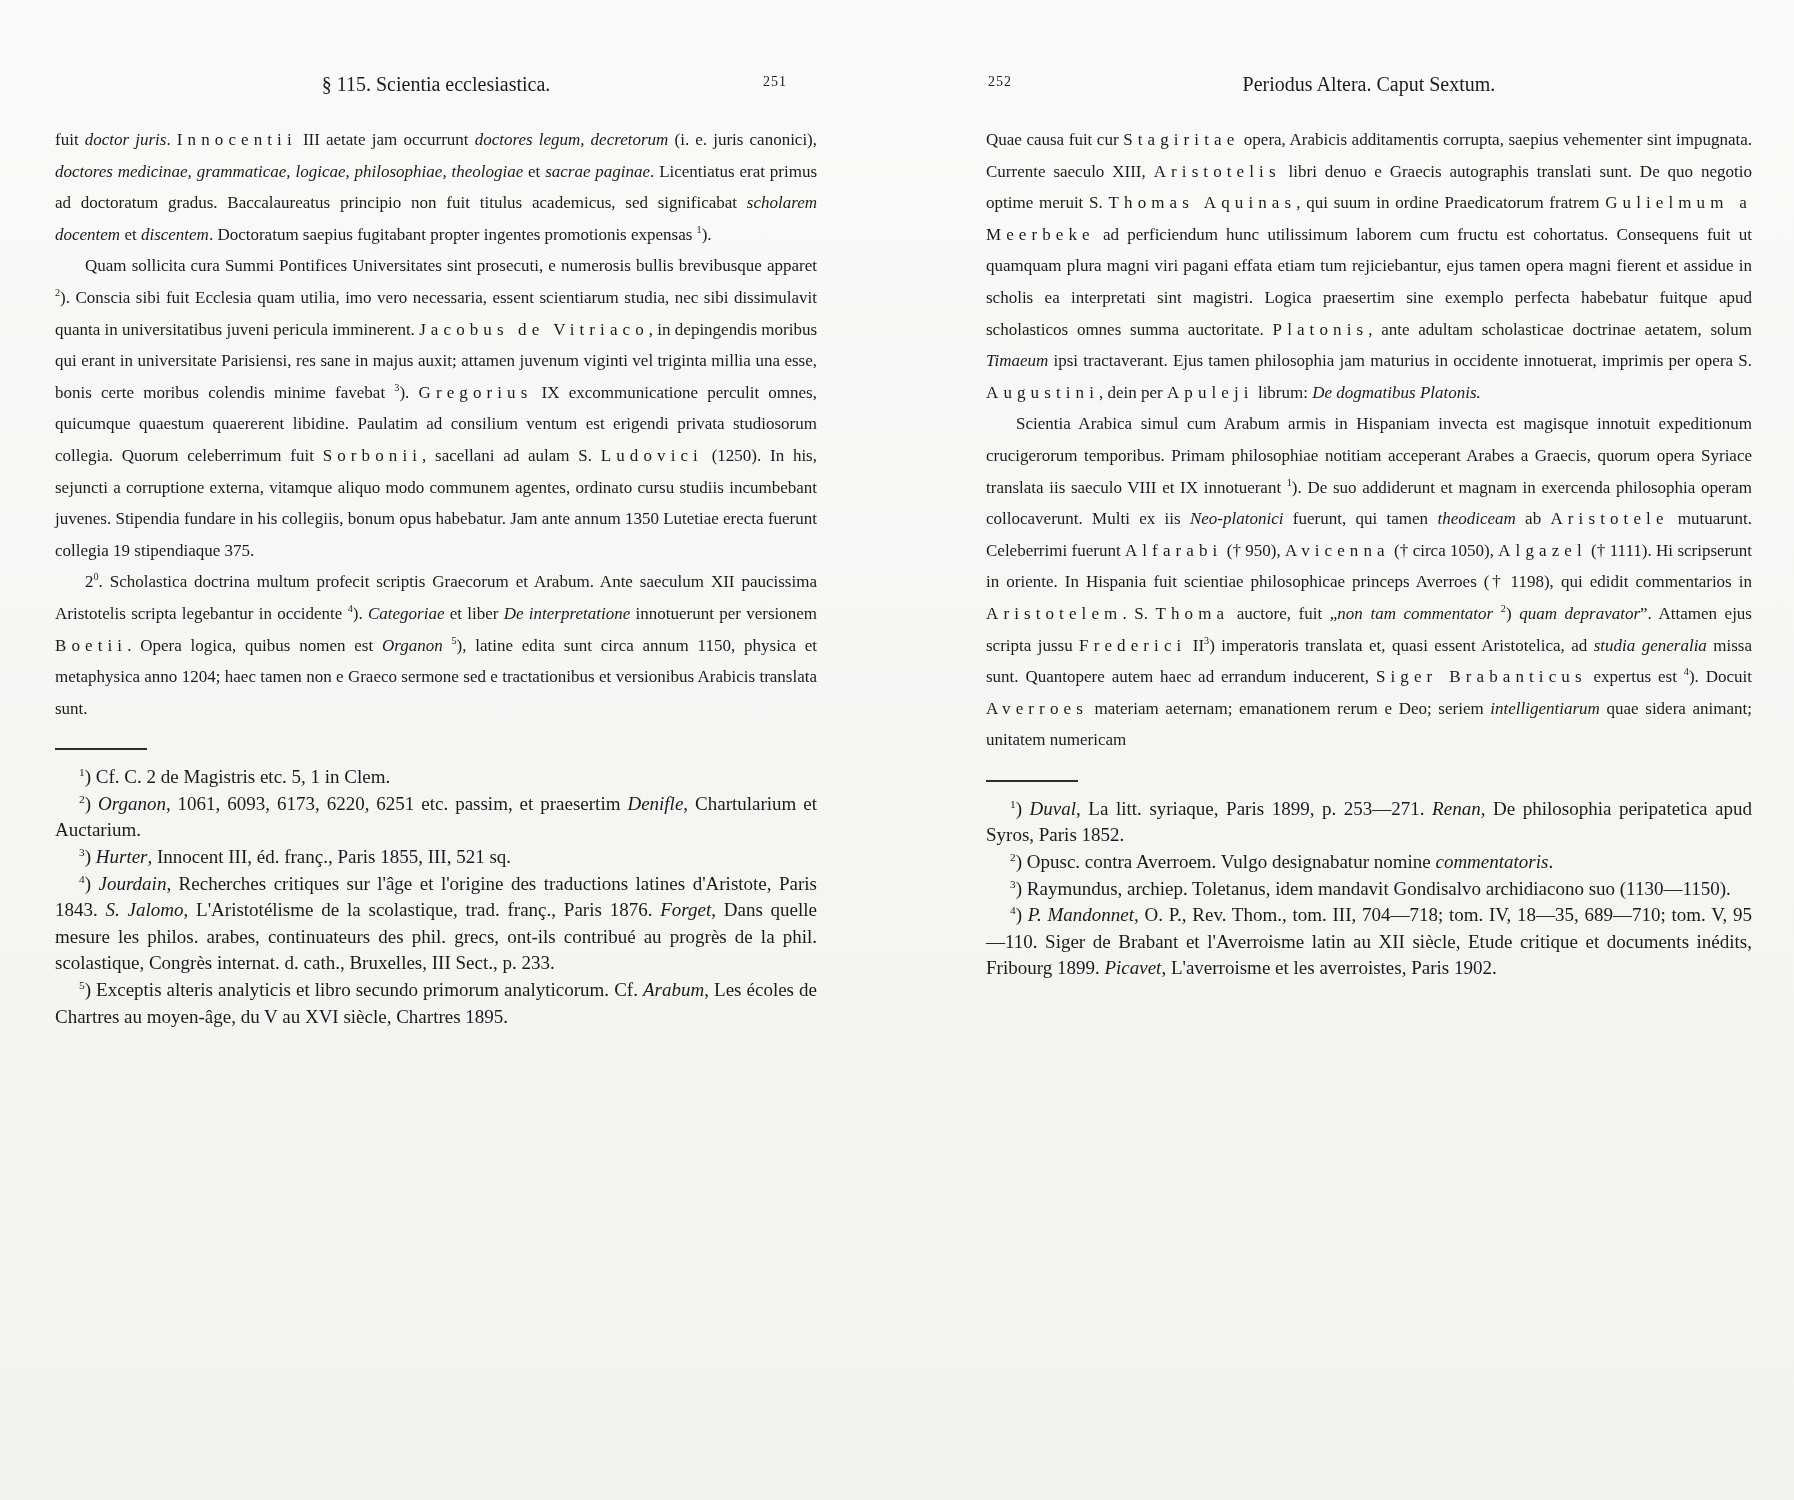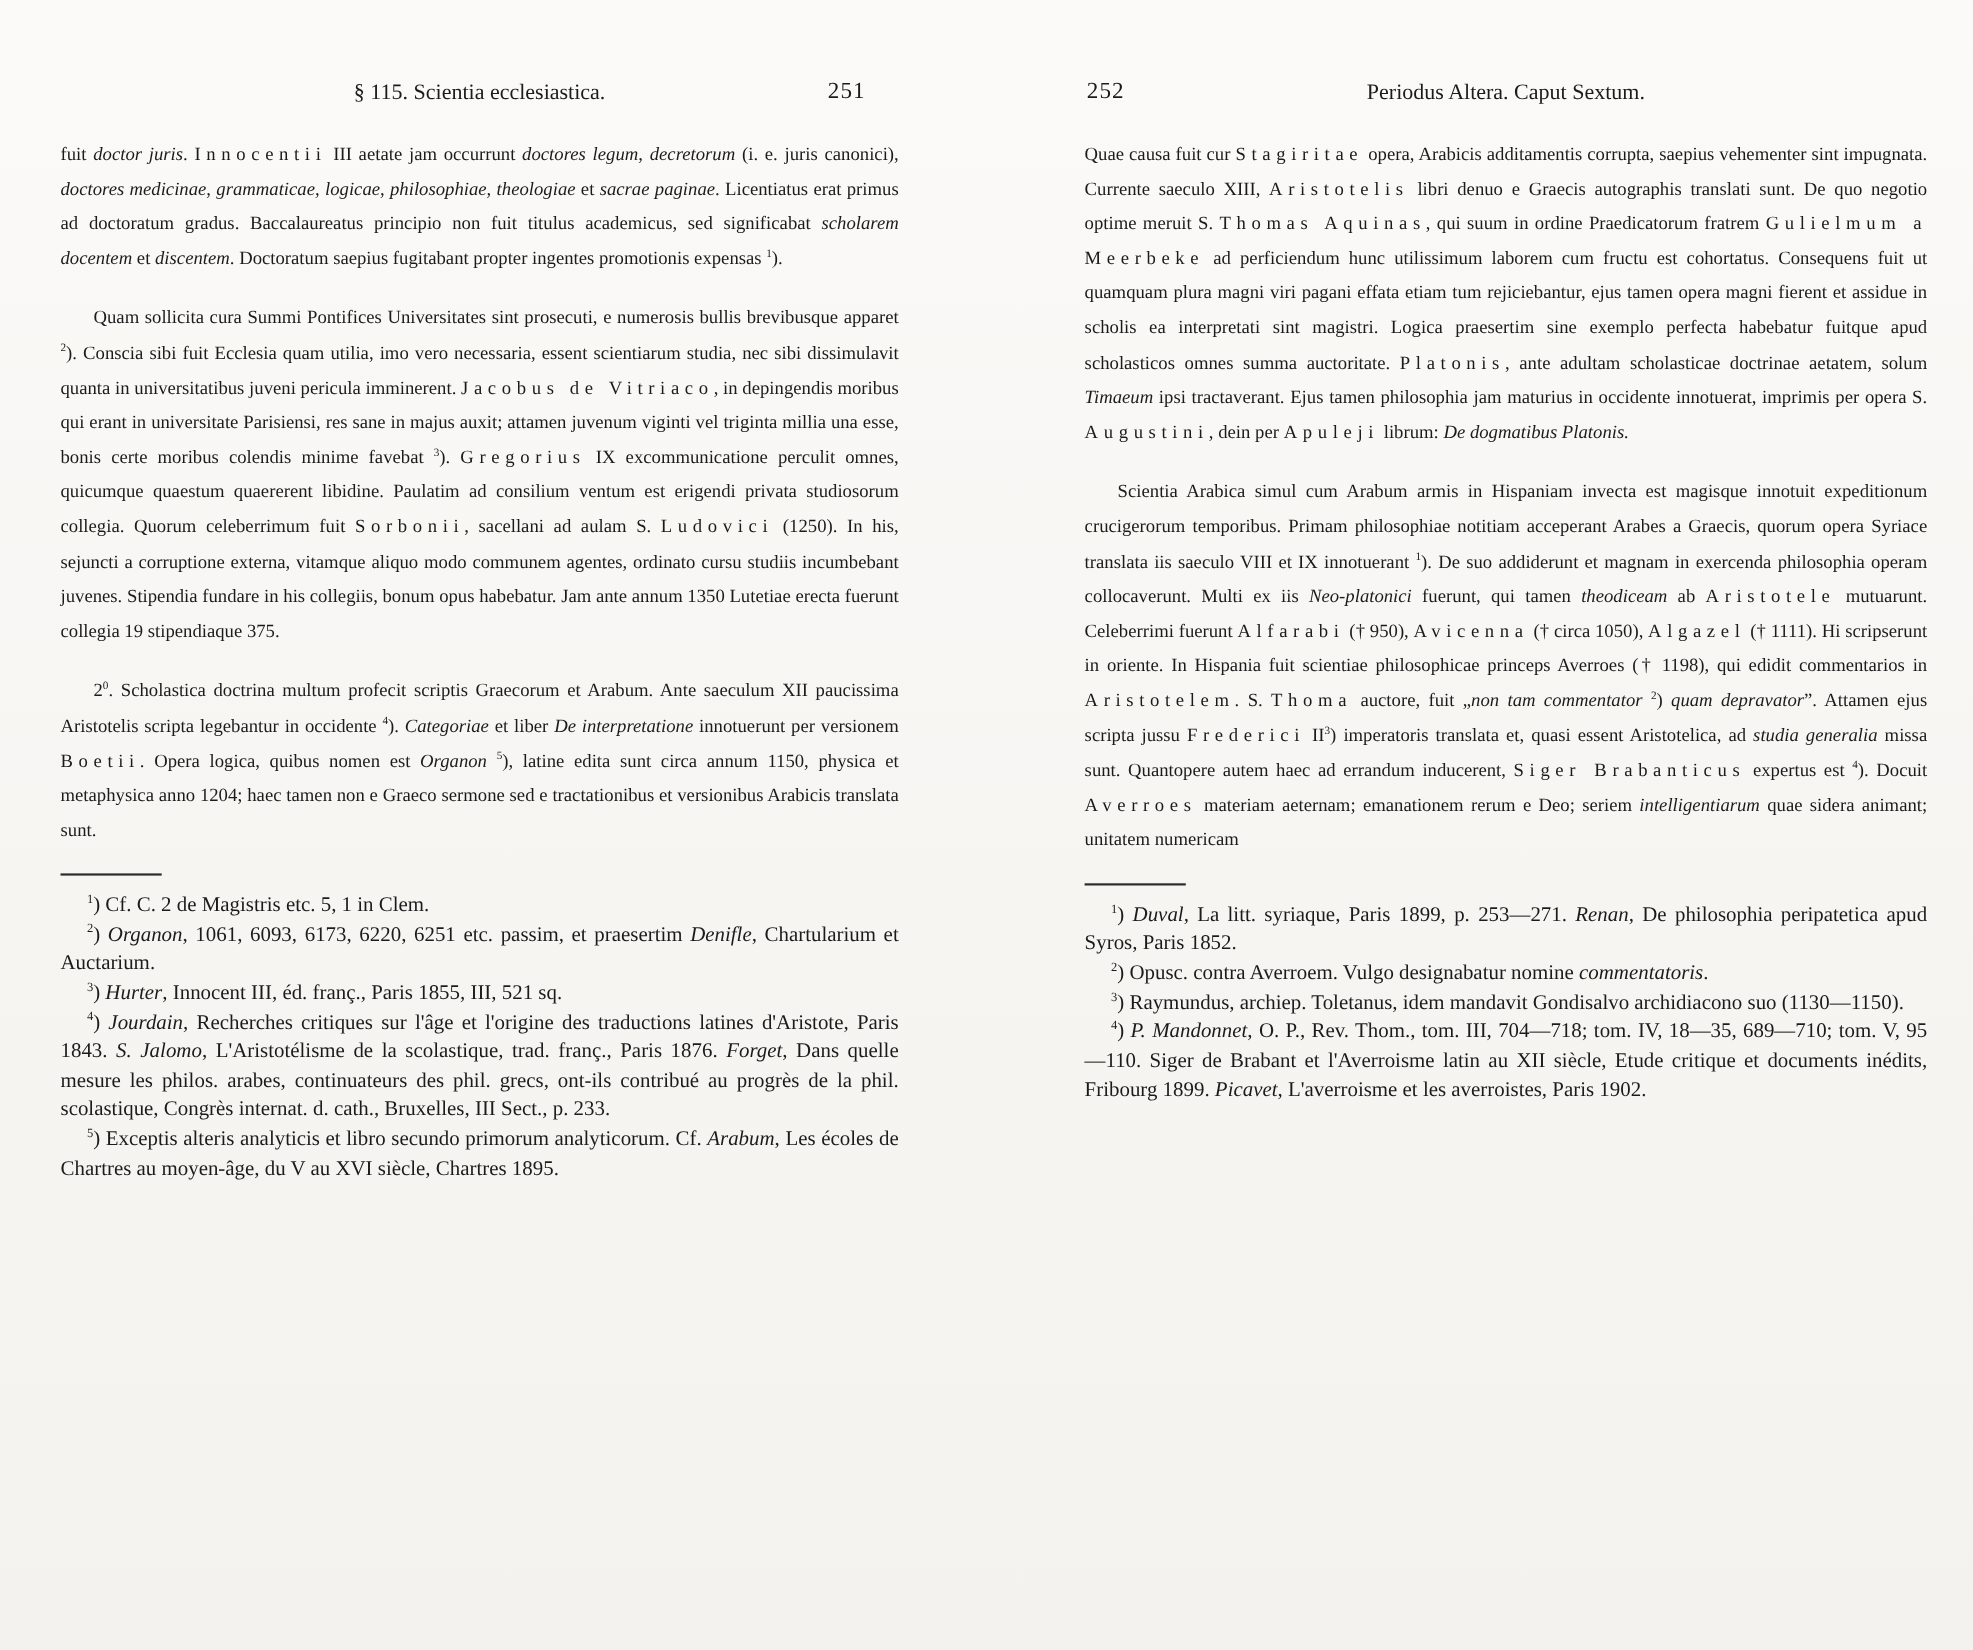--- a/index.html
+++ b/index.html
@@ -6,26 +6,26 @@
   body{
     width:1794px;height:1500px;position:relative;overflow:hidden;
     background:linear-gradient(180deg,#fbfaf8 0%,#f6f5f2 55%,#f3f2ef 100%);
     font-family:"Liberation Serif","DejaVu Serif",serif;
     color:#1b1b1b;
   }
   .page{position:absolute;top:72px;}
   .page.left{left:55px;width:762px;}
   .page.right{left:986px;width:766px;}
   .pagehead{position:relative;font-size:20px;line-height:24px;height:26px;margin-bottom:26px;text-align:center;white-space:nowrap;}
-  .pagehead .pageno{position:absolute;top:-2px;font-size:21px;letter-spacing:1px;}
+  .pagehead .pageno{position:absolute;top:-2px;font-size:14px;letter-spacing:1px;}
   .page.left .pageno{right:30px;}
   .page.right .pageno{left:2px;}
   .bodytext{font-size:17px;line-height:31.6px;text-align:justify;}
   p.para{margin:0;}
-  p.para.indent{text-indent:30px;margin-top:23px;}
+  p.para.indent{text-indent:30px;}
   .it{font-style:italic;}
   .bd{font-weight:normal;}
   .spc{letter-spacing:0.30em;}
   sup.fnref{font-size:0.60em;line-height:0;vertical-align:super;}
   .fnrule{width:92px;height:0;border-top:2px solid #2c2c2c;margin:24px 0 14px 0;}
   .footnotes{font-size:19px;line-height:26.6px;text-align:justify;}
   p.fn{margin:0;text-indent:24px;}
 </style>
 </head>
 <body>

